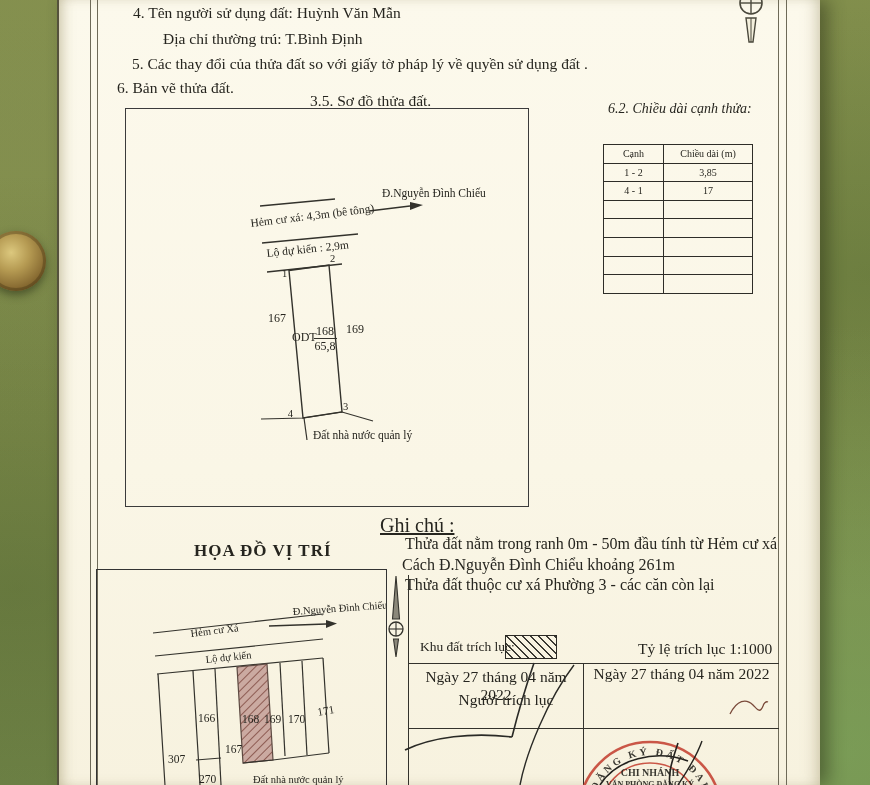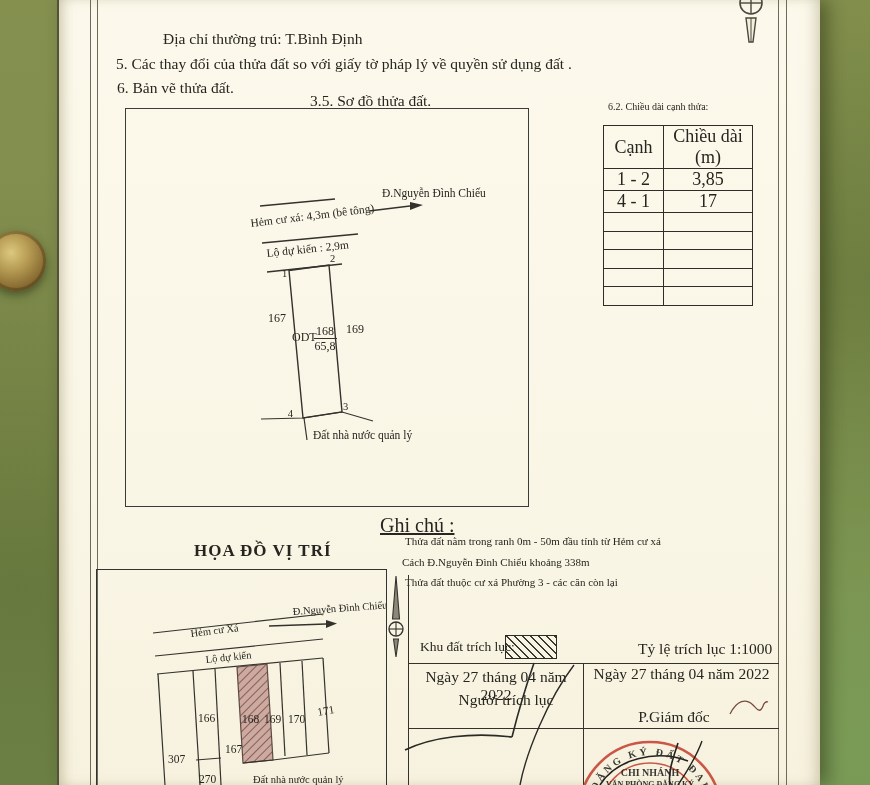--- a/index.html
+++ b/index.html
@@ -20,38 +20,38 @@
   }
   .paper{
     position:absolute;left:57px;top:0;width:761px;height:785px;
     background:linear-gradient(180deg,#fcf9ec 0%,#faf6e6 60%,#f7f2df 100%);
     border-left:2px solid #55523c;
     box-shadow:inset 10px 0 14px -8px rgba(150,140,95,.55), inset -10px 0 16px -8px rgba(150,140,95,.5), 8px 0 16px rgba(35,40,18,.45);
   }
   .vline{position:absolute;top:0;height:785px;width:0;border-left:1px solid #6e6a58;}
   .txt{position:absolute;white-space:nowrap;}
   .f15{font-size:15.5px;}
-  .f14{font-size:10px;}
+  .f14{font-size:14px;font-style:italic;}
   .f13{font-size:13.5px;}
   .plot-box{position:absolute;left:125px;top:108px;width:402px;height:397px;border:1.5px solid #3b3b3b;background:transparent;}
   .map-box{position:absolute;left:96px;top:569px;width:289px;height:216px;border:1.6px solid #333;border-bottom:none;}
   .map-title{position:absolute;left:183px;top:541px;font-size:17px;font-weight:bold;letter-spacing:1px;margin-left:11px;}
-  table.edges{position:absolute;left:603px;top:125px;border-collapse:collapse;font-size:18px;border-radius:23px;}
+  table.edges{position:absolute;left:603px;top:144px;border-collapse:collapse;font-size:10px;border-radius:23px;}
   table.edges td,table.edges th{border:1px solid #2e2d28;width:55px;height:17.6px;padding:0 2px;text-align:center;font-weight:normal;}
   table.edges td:last-child,table.edges th:last-child{width:84px;}
   .note-title{position:absolute;left:380px;top:514px;font-size:20px;text-decoration:underline;}
   .hline{position:absolute;height:0;border-top:1.5px solid #33322c;}
   .pline{position:absolute;width:0;border-left:1.5px solid #33322c;}
   .hatch-box{
     position:absolute;left:505px;top:635px;width:50px;height:22px;border:1.4px solid #2b2a25;
     background:repeating-linear-gradient(45deg, rgba(0,0,0,0) 0 4px, #3a3933 4px 5.6px);
   }
   .cell-c{position:absolute;text-align:center;}
   svg text{fill:#26251f;}
-  .small-note{font-size:11px;text-align:center;}
+  .small-note{font-size:16px;text-align:center;}
 </style>
 </head>
 <body>
 
 <div class="stage">
 
   <div class="knob"></div>
 
   <div class="paper"></div>
   <div class="vline" style="left:90px"></div>
@@ -60,22 +60,23 @@
   <div class="vline" style="left:786px"></div>
 
   <svg style="position:absolute;left:735px;top:0" width="34" height="48" viewBox="0 0 34 48">
     <circle cx="16" cy="3" r="11" fill="none" stroke="#4a483c" stroke-width="1.6"></circle>
     <line x1="5" y1="3" x2="27" y2="3" stroke="#4a483c" stroke-width="1.4"></line>
     <line x1="16" y1="-8" x2="16" y2="14" stroke="#4a483c" stroke-width="1.4"></line>
     <polygon points="11,18 21,18 18,42 14,42" fill="#f4f0dd" stroke="#4a483c" stroke-width="1.4"></polygon>
     <line x1="16" y1="18" x2="16" y2="42" stroke="#4a483c" stroke-width="1"></line>
   </svg>
 
+  <div class="txt f15" style="left:133px;top:4px">4. Tên người sử dụng đất: Huỳnh Văn Mẫn</div>
   <div class="txt f15" style="left:163px;top:30px">Địa chỉ thường trú: T.Bình Định</div>
-  <div class="txt f15" style="left:116px;top:55px">5. Các thay đổi của thửa đất so với giấy tờ pháp lý về quyền sử dụng đất .</div>
+  <div class="txt f15" style="left:132px;top:55px">5. Các thay đổi của thửa đất so với giấy tờ pháp lý về quyền sử dụng đất .</div>
   <div class="txt f15" style="left:117px;top:79px">6. Bản vẽ thửa đất.</div>
   <div class="txt f15" style="left:310px;top:92px">3.5. Sơ đồ thửa đất.</div>
   <div class="txt f14" style="left:608px;top:101px">6.2. Chiều dài cạnh thửa:</div>
 
   <div class="plot-box">
     <svg width="402" height="397" viewBox="0 0 402 397">
 
       <line x1="134" y1="97" x2="209" y2="90" stroke="#33322c" stroke-width="1.3"></line>
       <line x1="136" y1="134" x2="232" y2="125" stroke="#33322c" stroke-width="1.3"></line>
       <line x1="141" y1="163" x2="216" y2="155" stroke="#33322c" stroke-width="1.3"></line>
@@ -135,21 +136,21 @@
         </tr>
     <tr>
           <td></td>
           <td></td>
         </tr>
   </tbody>
     </table>
 
   <div class="note-title">Ghi chú :</div>
   <div class="txt small-note" style="left:405px;top:535px">Thửa đất nằm trong ranh 0m - 50m đầu tính từ Hẻm cư xá</div>
-  <div class="txt small-note" style="left:402px;top:556px">Cách Đ.Nguyễn Đình Chiểu khoảng 338m</div>
+  <div class="txt small-note" style="left:402px;top:556px">Cách Đ.Nguyễn Đình Chiểu khoảng 261m</div>
   <div class="txt small-note" style="left:405px;top:576px">Thửa đất thuộc cư xá Phường 3 - các căn còn lại</div>
 
   <div class="map-title">HỌA ĐỒ VỊ TRÍ</div>
   <div class="map-box">
     <svg width="289" height="215" viewBox="0 0 289 215">
       <defs>
         <pattern id="hatchMap" patternUnits="userSpaceOnUse" width="6" height="6" patternTransform="rotate(45)">
           <rect width="6" height="6" fill="#cbaaa1"></rect>
           <line x1="0" y1="0" x2="0" y2="6" stroke="#8d5b52" stroke-width="2"></line>
         </pattern>
@@ -198,21 +199,20 @@
   <div class="pline" style="left:583px;top:663px;height:122px"></div>
 
   <div class="txt f13" style="left:420px;top:639px">Khu đất trích lục:</div>
   <div class="hatch-box"></div>
   <div class="txt f15" style="left:638px;top:640px">Tỷ lệ trích lục 1:1000</div>
 
   <div class="cell-c f15" style="left:410px;top:668px;width:172px">Ngày 27 tháng 04 năm 2022</div>
   <div class="cell-c f15" style="left:410px;top:691px;width:192px">Người trích lục</div>
 
   <div class="cell-c f15" style="left:585px;top:665px;width:193px">Ngày 27 tháng 04 năm 2022</div>
-  <div class="cell-c f15" style="left:585px;top:708px;width:178px">P.Giám đốc</div>
 
   <svg style="position:absolute;left:727px;top:694px" width="42" height="26" viewBox="0 0 42 26">
     <path d="M3,20 C10,6 19,4 26,11 C30,15 33,20 36,12 C37,9 39,7 41,8" fill="none" stroke="#7a4a3a" stroke-width="1.3"></path>
   </svg>
 
   <svg style="position:absolute;left:400px;top:655px" width="190" height="130" viewBox="0 0 190 130">
     <path d="M5,95 C32,82 72,77 112,82" fill="none" stroke="#2a2a26" stroke-width="1.7"></path>
     <path d="M112,82 C118,58 127,28 134,8" fill="none" stroke="#2a2a26" stroke-width="1.6"></path>
     <path d="M120,130 C126,98 148,44 174,10" fill="none" stroke="#2a2a26" stroke-width="1.4"></path>
   </svg>

